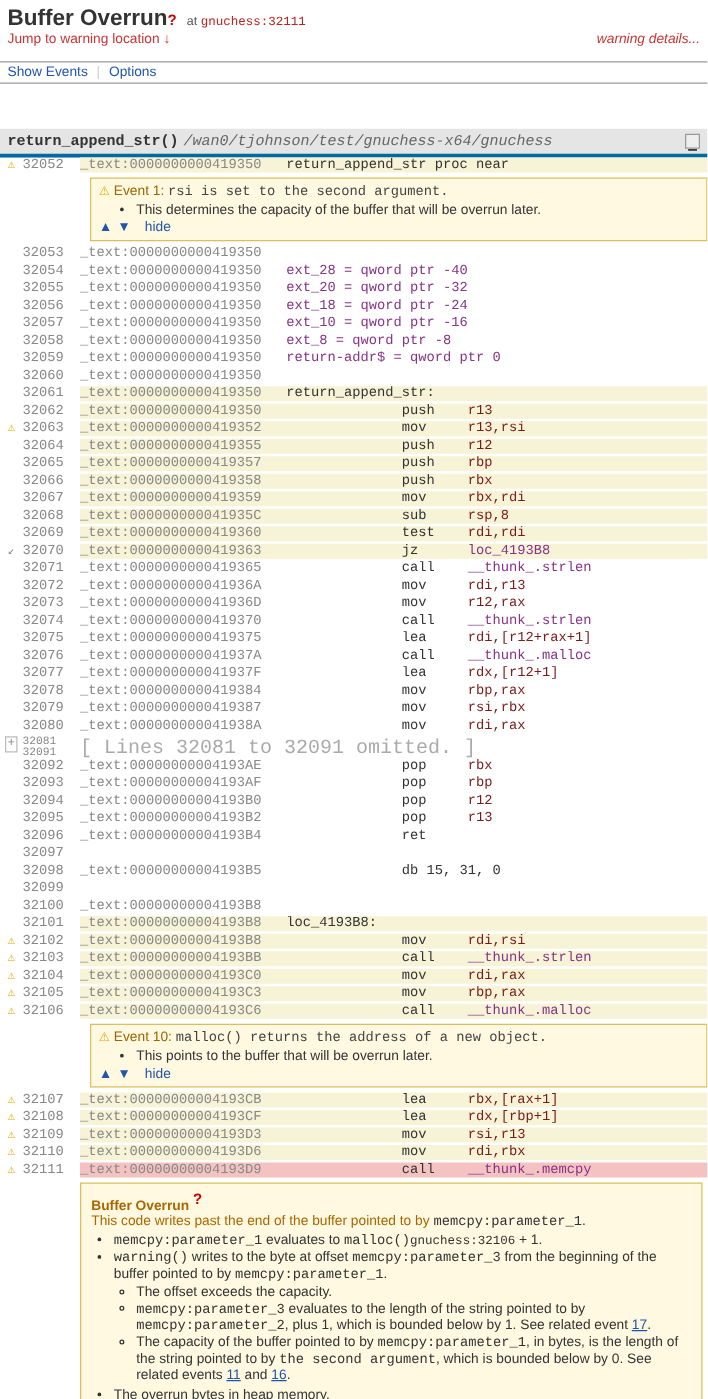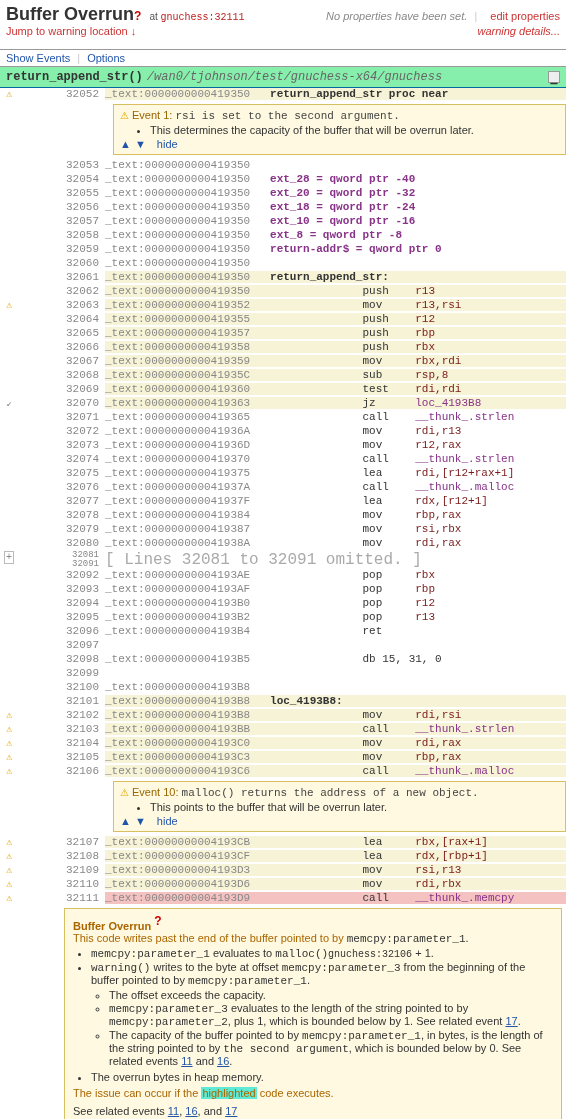--- a/index.html
+++ b/index.html
@@ -9,35 +9,35 @@
   .title { font-size: 18px; font-weight: bold; color: #333; }
   .help-icon { color: #c00; font-size: 12px; vertical-align: super; font-weight: bold; }
   .at-text { font-size: 10px; color: #555; margin-left: 8px; }
   .at-loc { color: #b22; font-family: "Courier New", monospace; }
   .right-notes { margin-left: auto; font-size: 11px; color: #888; font-style: italic; }
   .edit-link { color: #c33; font-style: normal; margin-left: 6px; cursor: pointer; }
   .sep { color: #ccc; margin: 0 4px; }
   .jump-link { color: #c33; font-size: 11px; cursor: pointer; }
   .nav-bar { border-top: 1px solid #999; border-bottom: 1px solid #999; margin-top: 8px; padding: 2px 6px; }
   .nav-bar a { color: #2255aa; cursor: pointer; font-size: 11px; }
-  .path-bar { background: #86efac; padding: 3px 6px; font-size: 12px; display: flex; align-items: center; border-bottom: 1px solid #0369a1; }
+  .path-bar { background: #e5e5e5; padding: 3px 6px; font-size: 12px; display: flex; align-items: center; border-bottom: 3px solid #0369a1; margin-top: 36px; }
   .func-name { font-family: "Courier New", monospace; font-weight: bold; }
   .path-text { color: #666; font-style: italic; margin-left: 4px; font-family: "Courier New", monospace; }
   .minimize { margin-left: auto; border: 1px solid #999; width: 12px; height: 12px; display: flex; align-items: flex-end; justify-content: center; font-size: 9px; line-height: 6px; cursor: pointer; background: #eee; }
   .code-area { font-family: "Courier New", monospace; font-size: 11px; white-space: pre; }
   .row { display: flex; align-items: flex-start; min-height: 14px; }
   .gutter { width: 18px; flex-shrink: 0; text-align: center; }
   .warn { color: #e6a800; font-size: 10px; }
   .arrow-mark { color: #888; font-size: 9px; }
-  .lineno { width: 46px; flex-shrink: 0; color: #888; text-align: right; padding-right: 6px; margin-left: 41px; }
+  .lineno { width: 46px; flex-shrink: 0; color: #888; text-align: left; padding-right: 6px; }
   .code { flex: 1; padding-right: 4px; overflow: hidden; }
   .addr { color: #888; }
   .instr { color: #333; }
-  .bold { font-weight: bold; margin-top: 22px; }
-  .dir { color: #883388; font-weight: bold; }
+  .bold { font-weight: normal; margin-top: 22px; }
+  .dir { color: #883388; }
   .op-reg { color: #7a1a1a; }
   .op-reg.ul { border-bottom: 1px solid #b22; }
   .fname { color: #883388; }
   .hl-yellow { background: #f7f3d6; }
   .hl-red { background: #f5c2c2; }
   .event-box { background: #fef9e0; border: 1px solid #d8c060; margin: 2px 0 4px 8px; padding: 4px 6px; font-size: 11px; font-family: Verdana, Arial, sans-serif; white-space: normal; }
   .event-title { color: #996600; }
   .event-code { font-family: "Courier New", monospace; color: #444; }
   .event-nav { color: #2255aa; cursor: pointer; margin-right: 4px; }
   .event-hide { color: #2255aa; cursor: pointer; margin-left: 4px; margin-top: 24px; }
@@ -56,25 +56,20 @@
 </head>
 <body>
 
 <div class="header">
   <div class="title-row">
     <span class="title">Buffer Overrun</span>
     <span class="help-icon">?</span>
     <span class="at-text">
       <span>at</span>
       <span class="at-loc">gnuchess:32111</span>
-    </span>
-    <span class="right-notes">
-      <span>No properties have been set.</span>
-      <span class="sep">|</span>
-      <span class="edit-link">edit properties</span>
     </span>
   </div>
   <div style="display:flex;">
     <span class="jump-link">Jump to warning location ↓</span>
     <span class="right-notes" style="font-style:normal;">
       <span class="edit-link" style="color:#c33;font-style:italic;">warning details...</span>
     </span>
   </div>
 </div>
 

